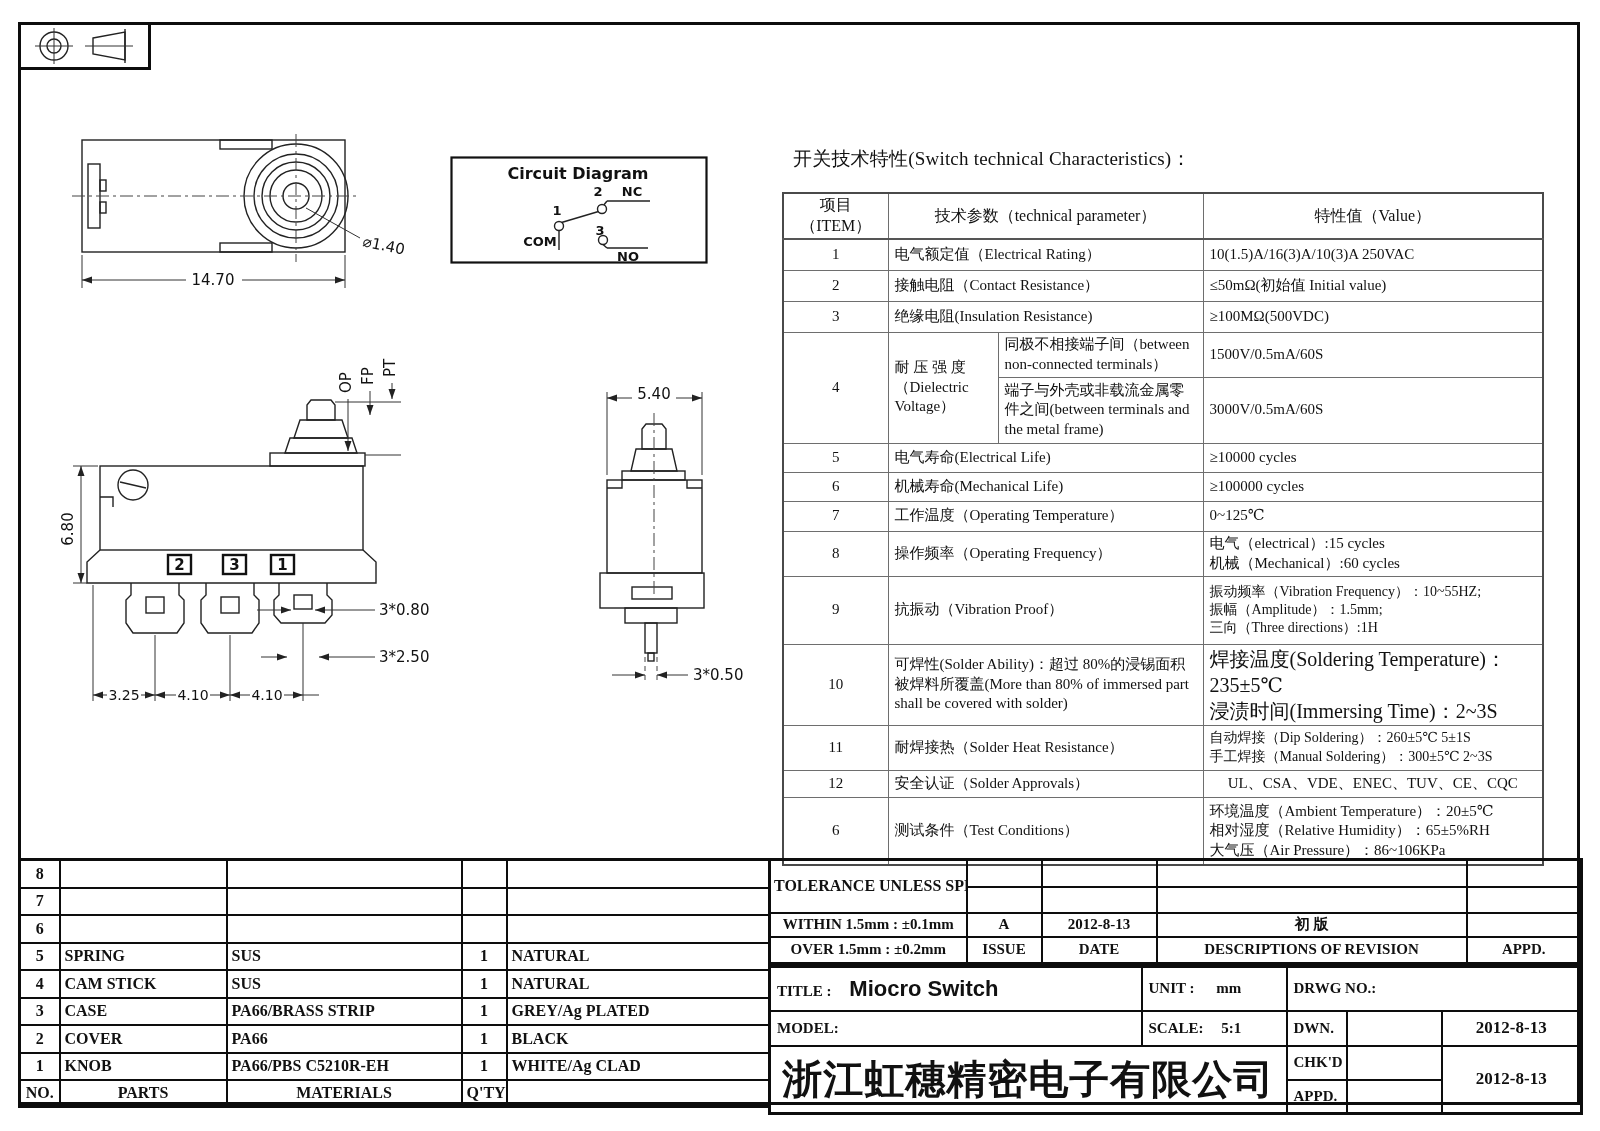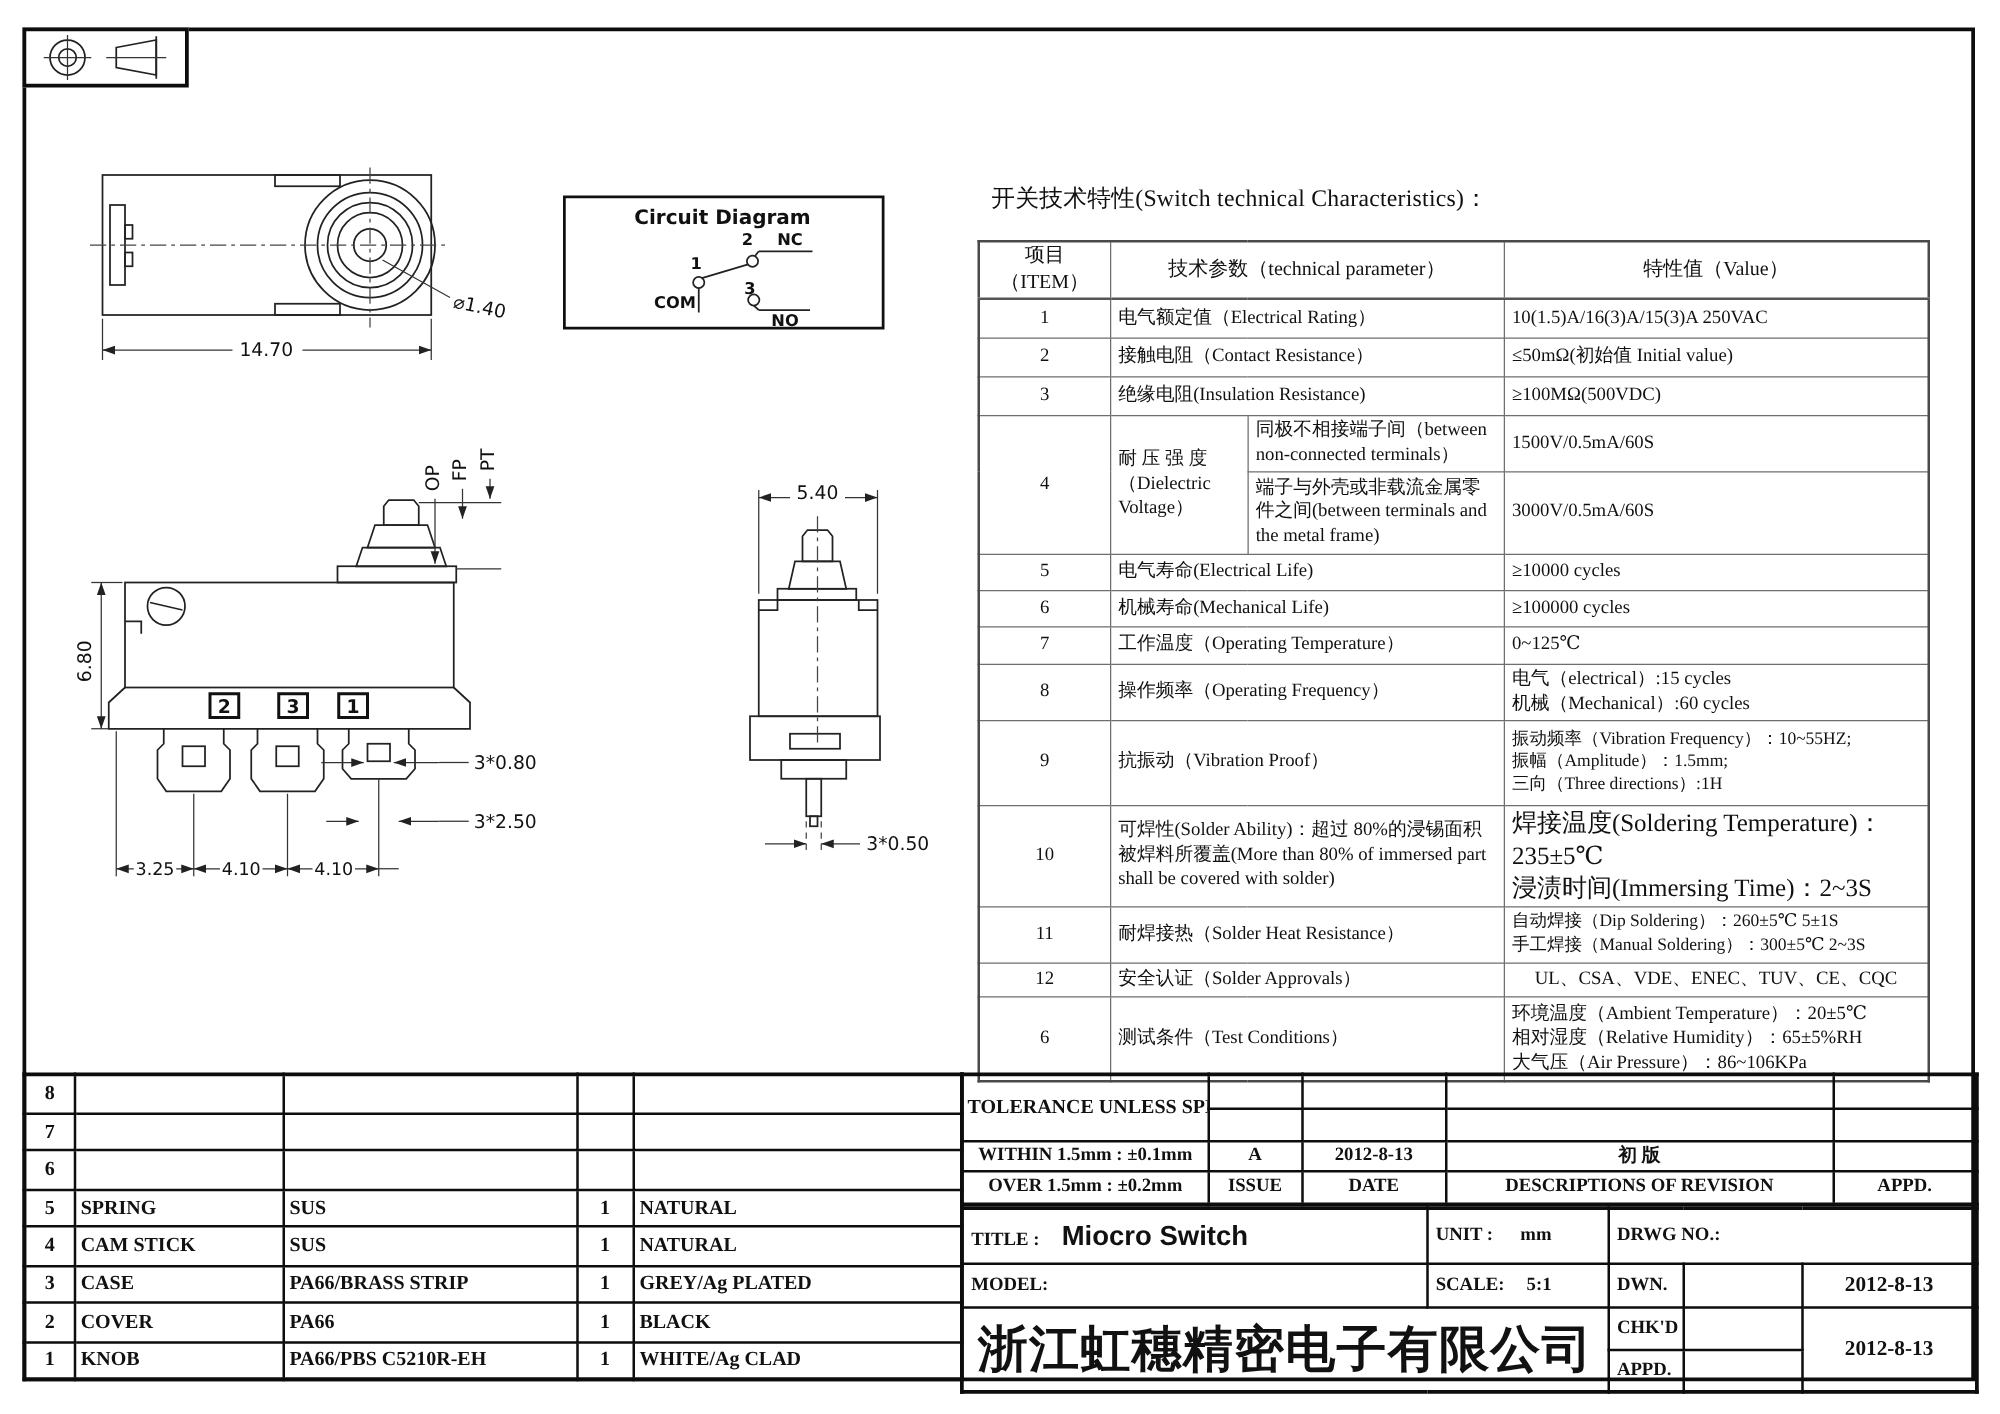--- a/index.html
+++ b/index.html
@@ -247,21 +247,21 @@
     <tbody>
         <tr class="hdr" style="height:46px">
       <td class="c ml">项目
 （ITEM）</td>
       <td colspan="2" class="c">技术参数（technical parameter）</td>
       <td class="c">特性值（Value）</td>
     </tr>
     <tr style="height:31px">
       <td class="c">1</td>
       <td colspan="2">电气额定值（Electrical Rating）</td>
-      <td class="v">10(1.5)A/16(3)A/15(3)A  250VAC</td>
+      <td class="v">10(1.5)A/16(3)A/10(3)A  250VAC</td>
     </tr>
     <tr style="height:31px">
       <td class="c">2</td>
       <td colspan="2">接触电阻（Contact  Resistance）</td>
       <td class="v">≤50mΩ(初始值 Initial value)</td>
     </tr>
     <tr style="height:31px">
       <td class="c">3</td>
       <td colspan="2">绝缘电阻(Insulation Resistance)</td>
       <td class="v">≥100MΩ(500VDC)</td>
@@ -390,20 +390,27 @@
       <td>PA66</td>
       <td class="c">1</td>
       <td>BLACK</td>
     </tr>
     <tr style="height:27px">
       <td class="c">1</td>
       <td>KNOB</td>
       <td>PA66/PBS C5210R-EH</td>
       <td class="c">1</td>
       <td>WHITE/Ag CLAD</td>
+    </tr>
+    <tr style="height:27px">
+      <td class="c">NO.</td>
+      <td class="c">PARTS</td>
+      <td class="c">MATERIALS</td>
+      <td class="c">Q'TY</td>
+      <td></td>
     </tr>
   </tbody>
     </table>
 
   <table class="tol">
     <colgroup>
         <col style="width:197px">
         <col style="width:75px">
         <col style="width:115px">
         <col style="width:310px">

